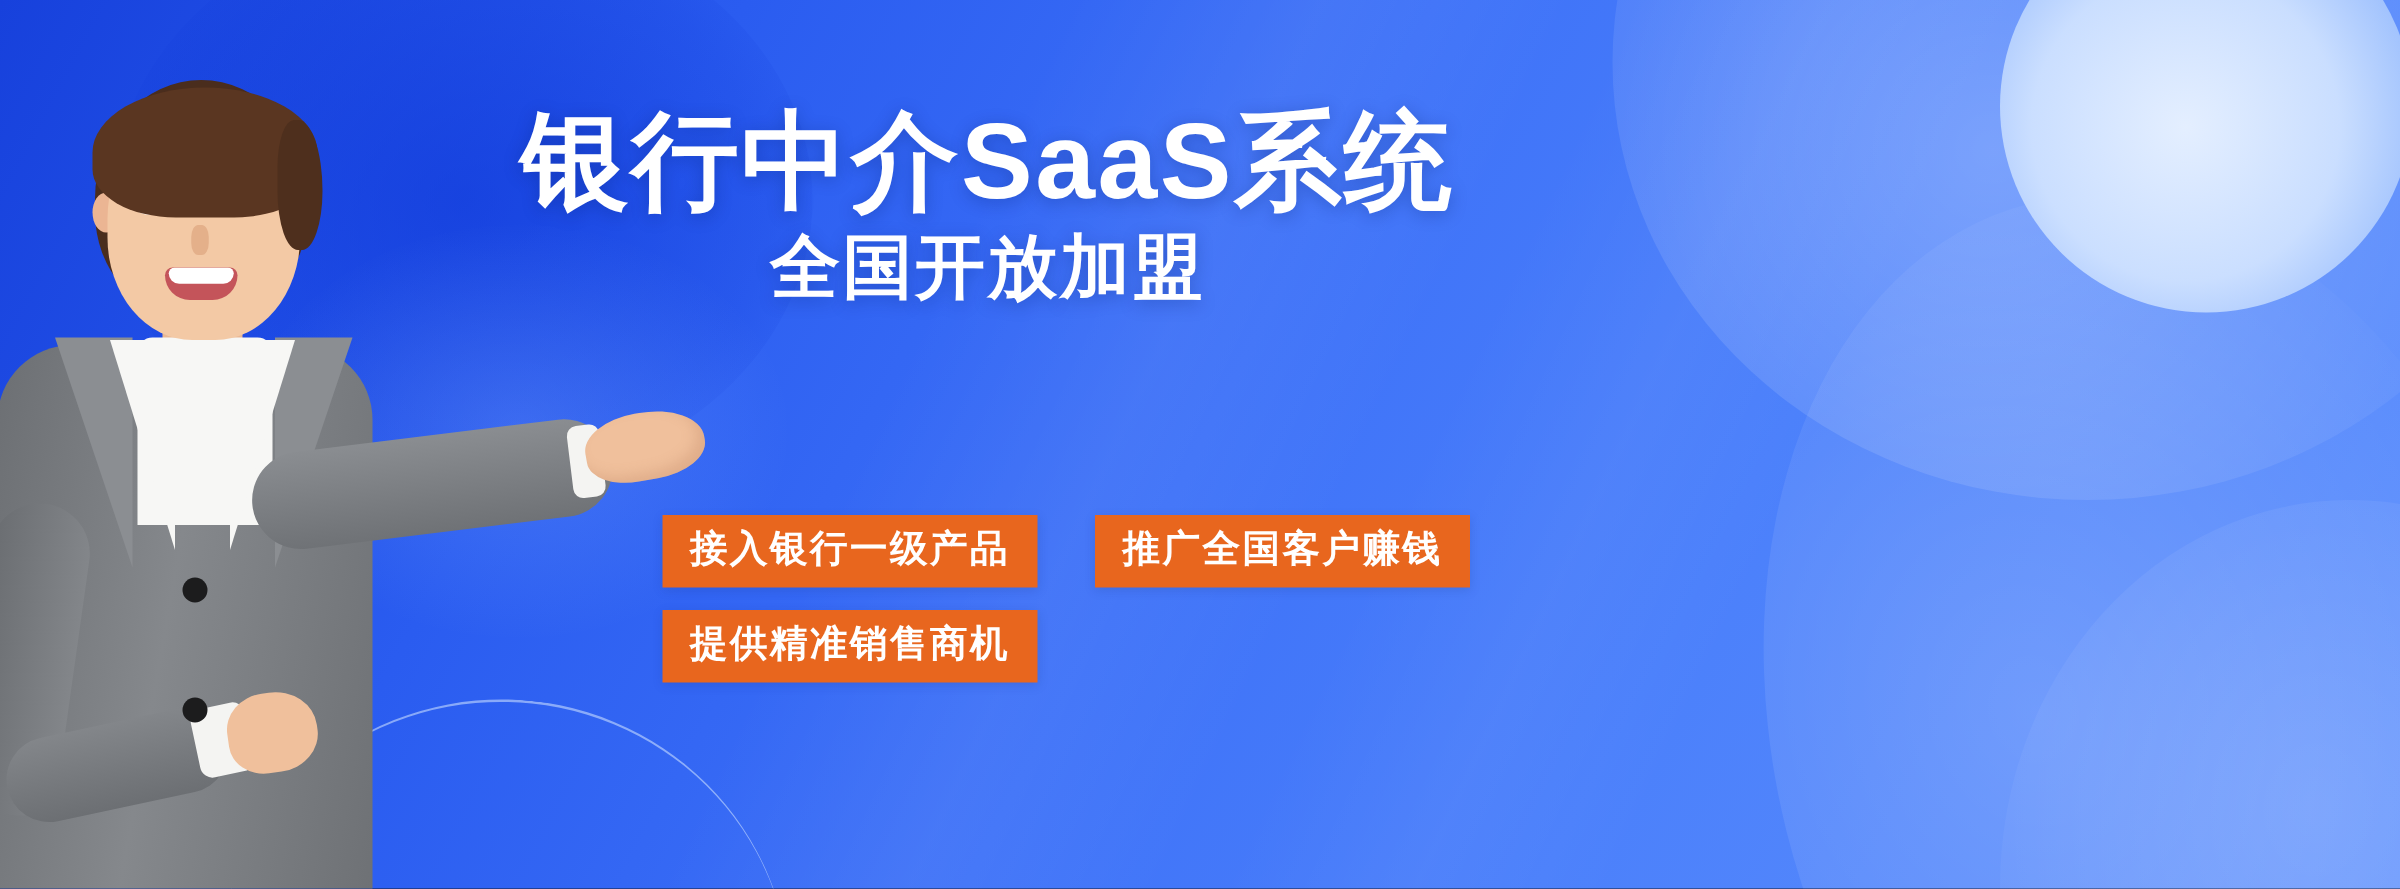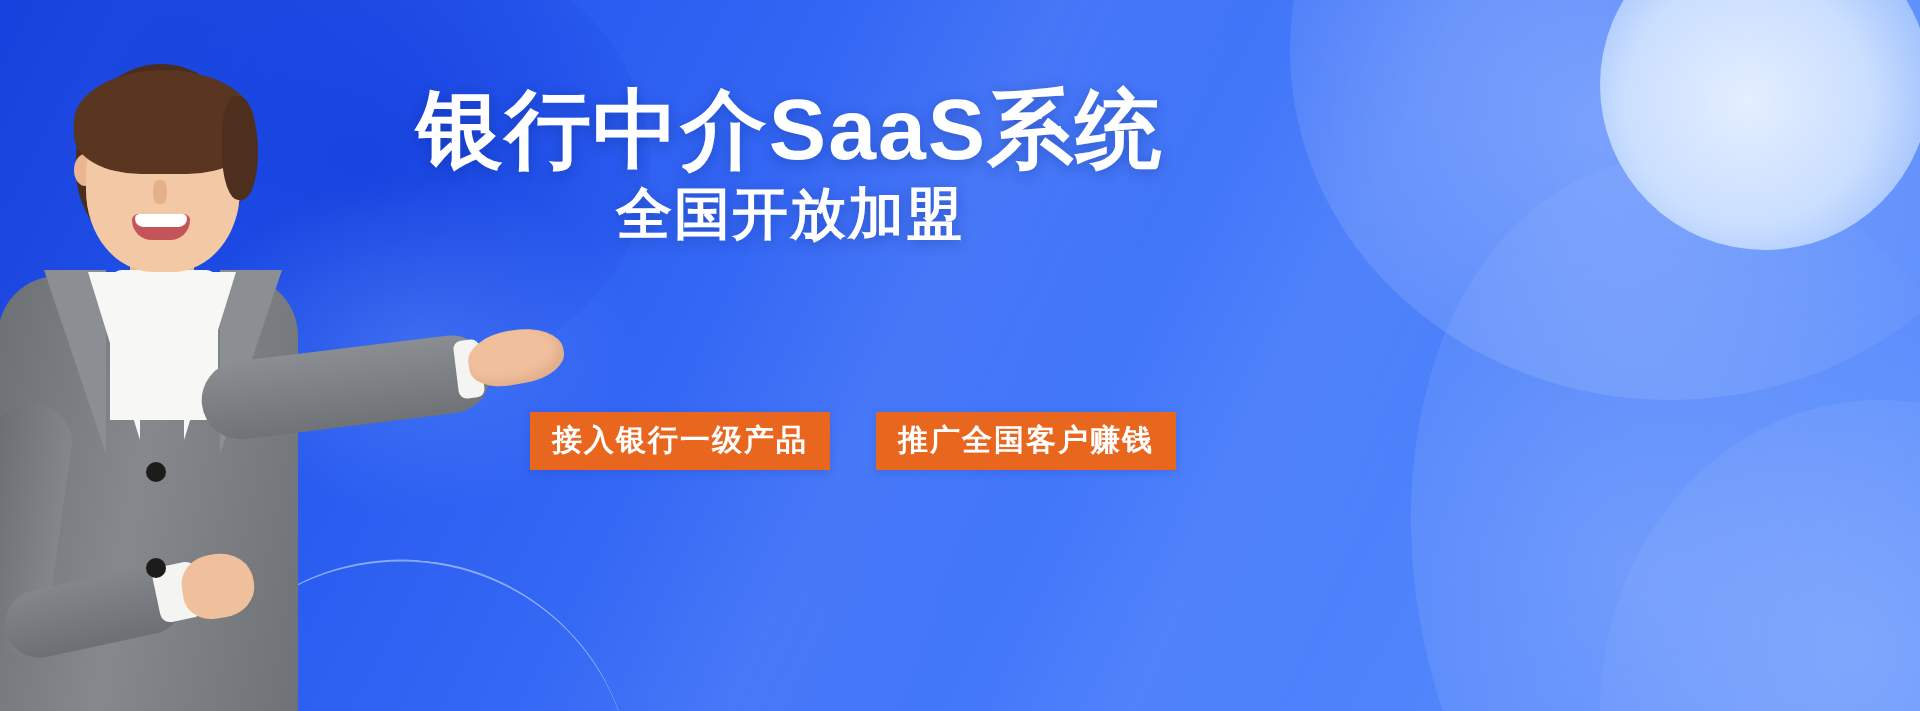--- a/index.html
+++ b/index.html
@@ -155,16 +155,19 @@
 
   <div id="copy">
     <div class="headline headline-1">银行中介SaaS系统</div>
     <div class="headline headline-2">全国开放加盟</div>
 
     <div class="badges">
       <div class="badge-row">
         <div class="badge">接入银行一级产品</div>
         <div class="badge">推广全国客户赚钱</div>
       </div>
+      <div class="badge-row">
+        <div class="badge">提供精准销售商机</div>
+      </div>
     </div>
   </div>
 
 </div>
 
 </body></html>

